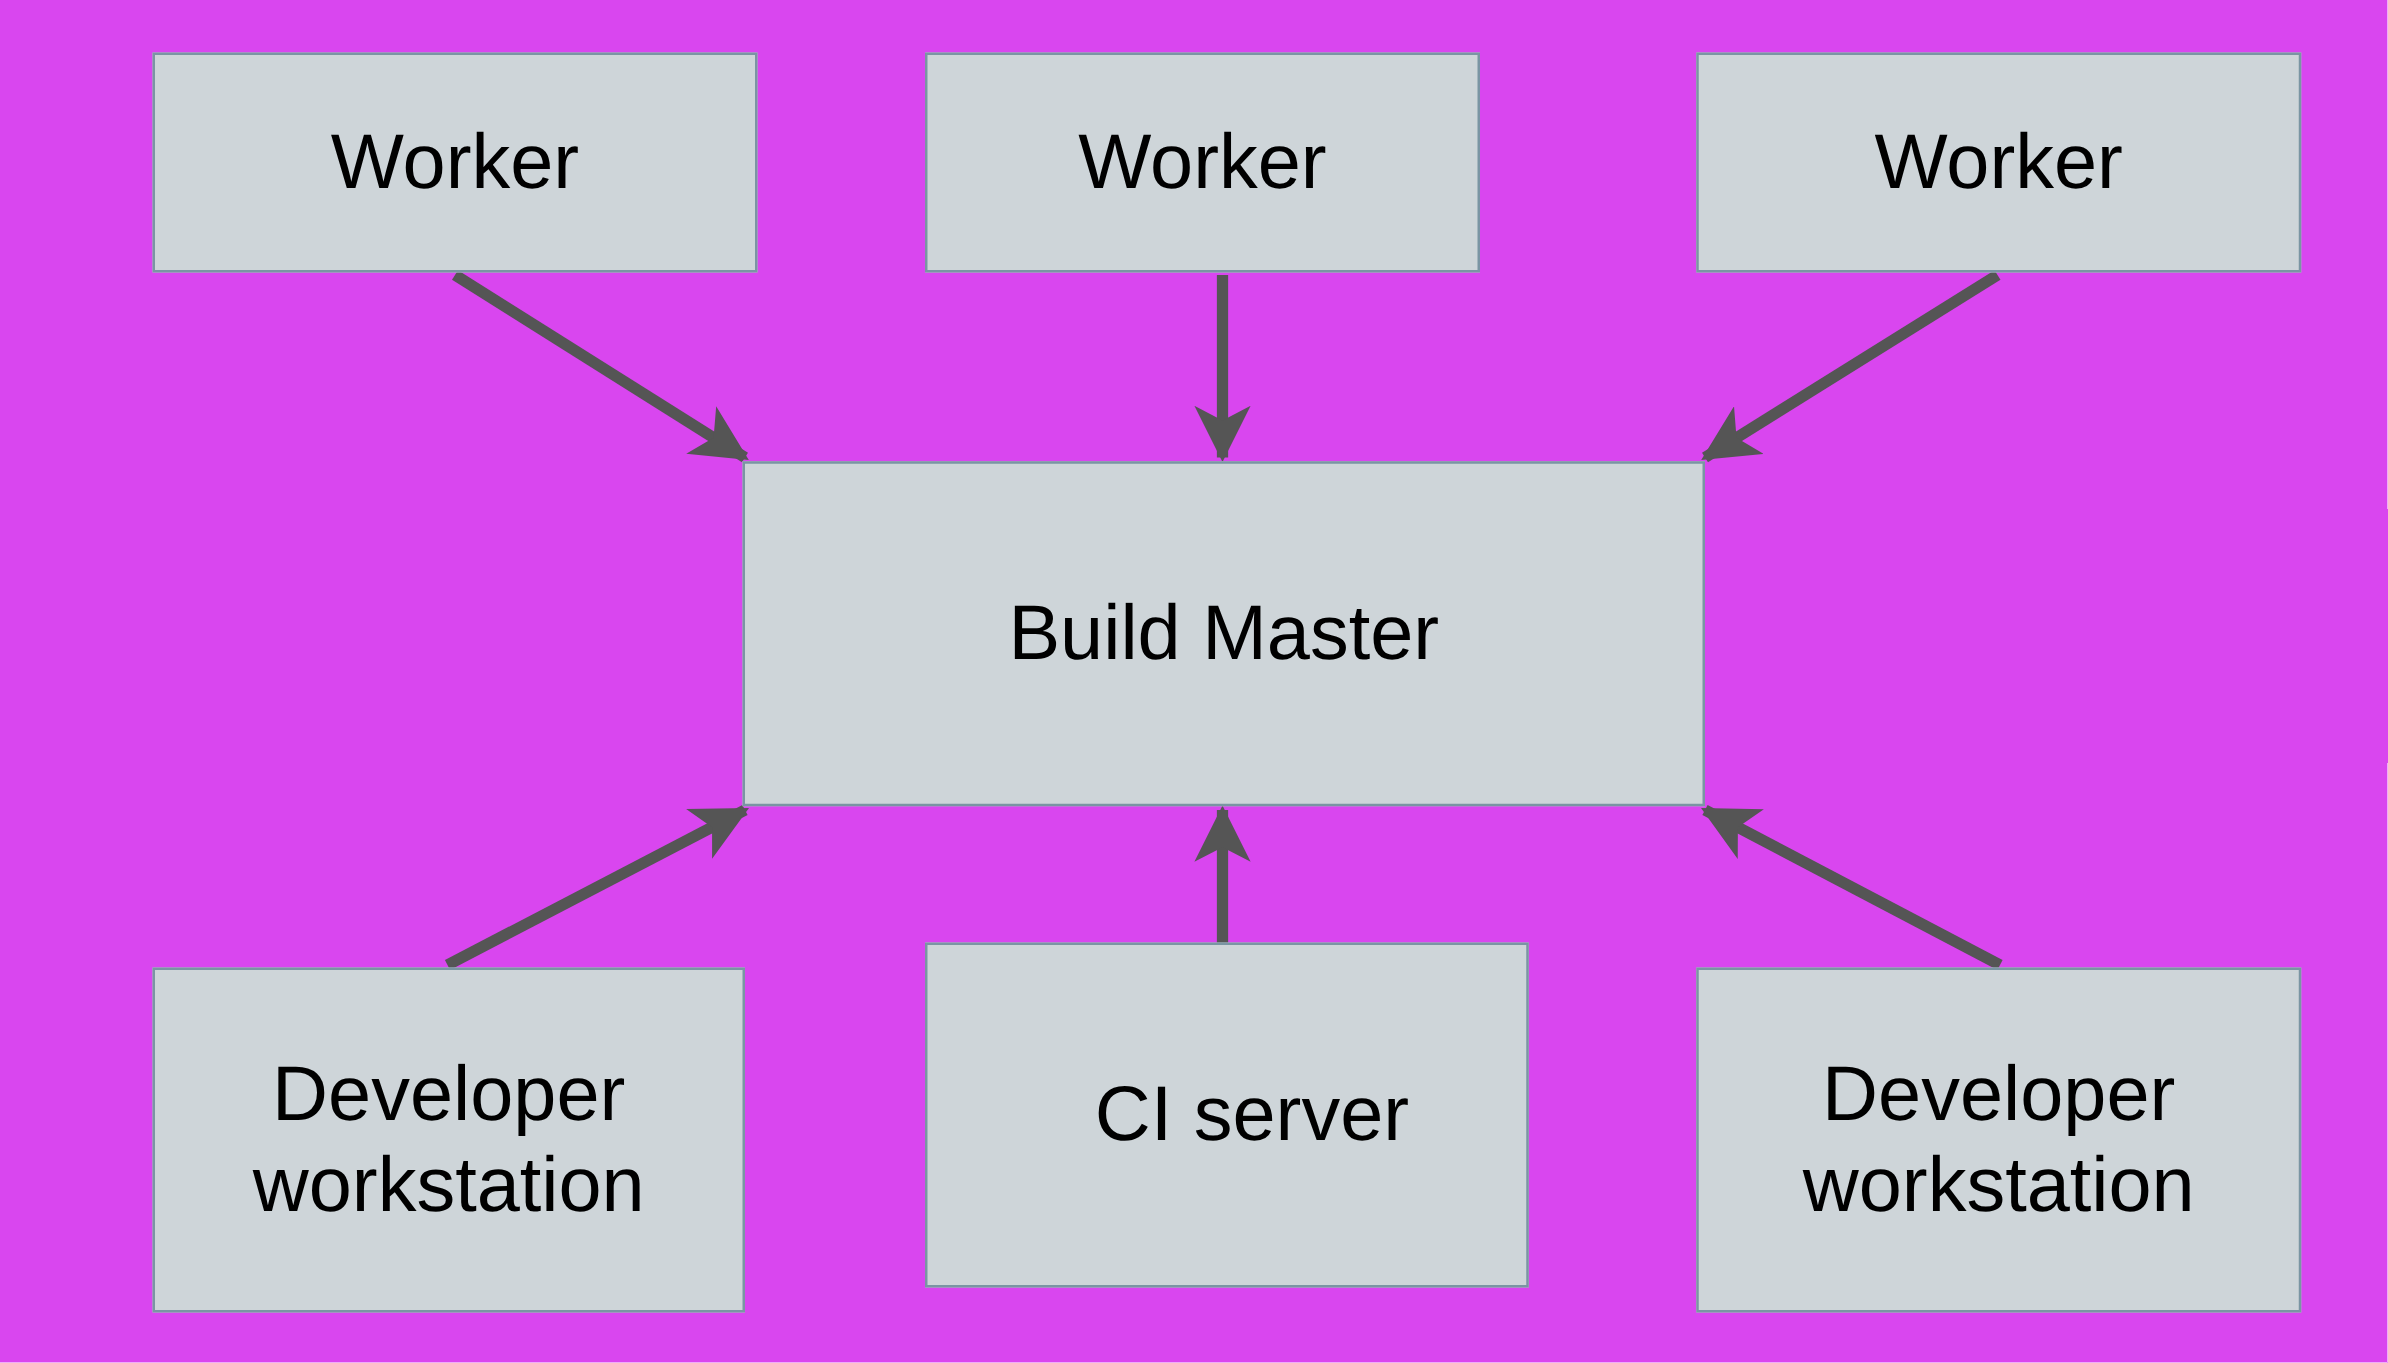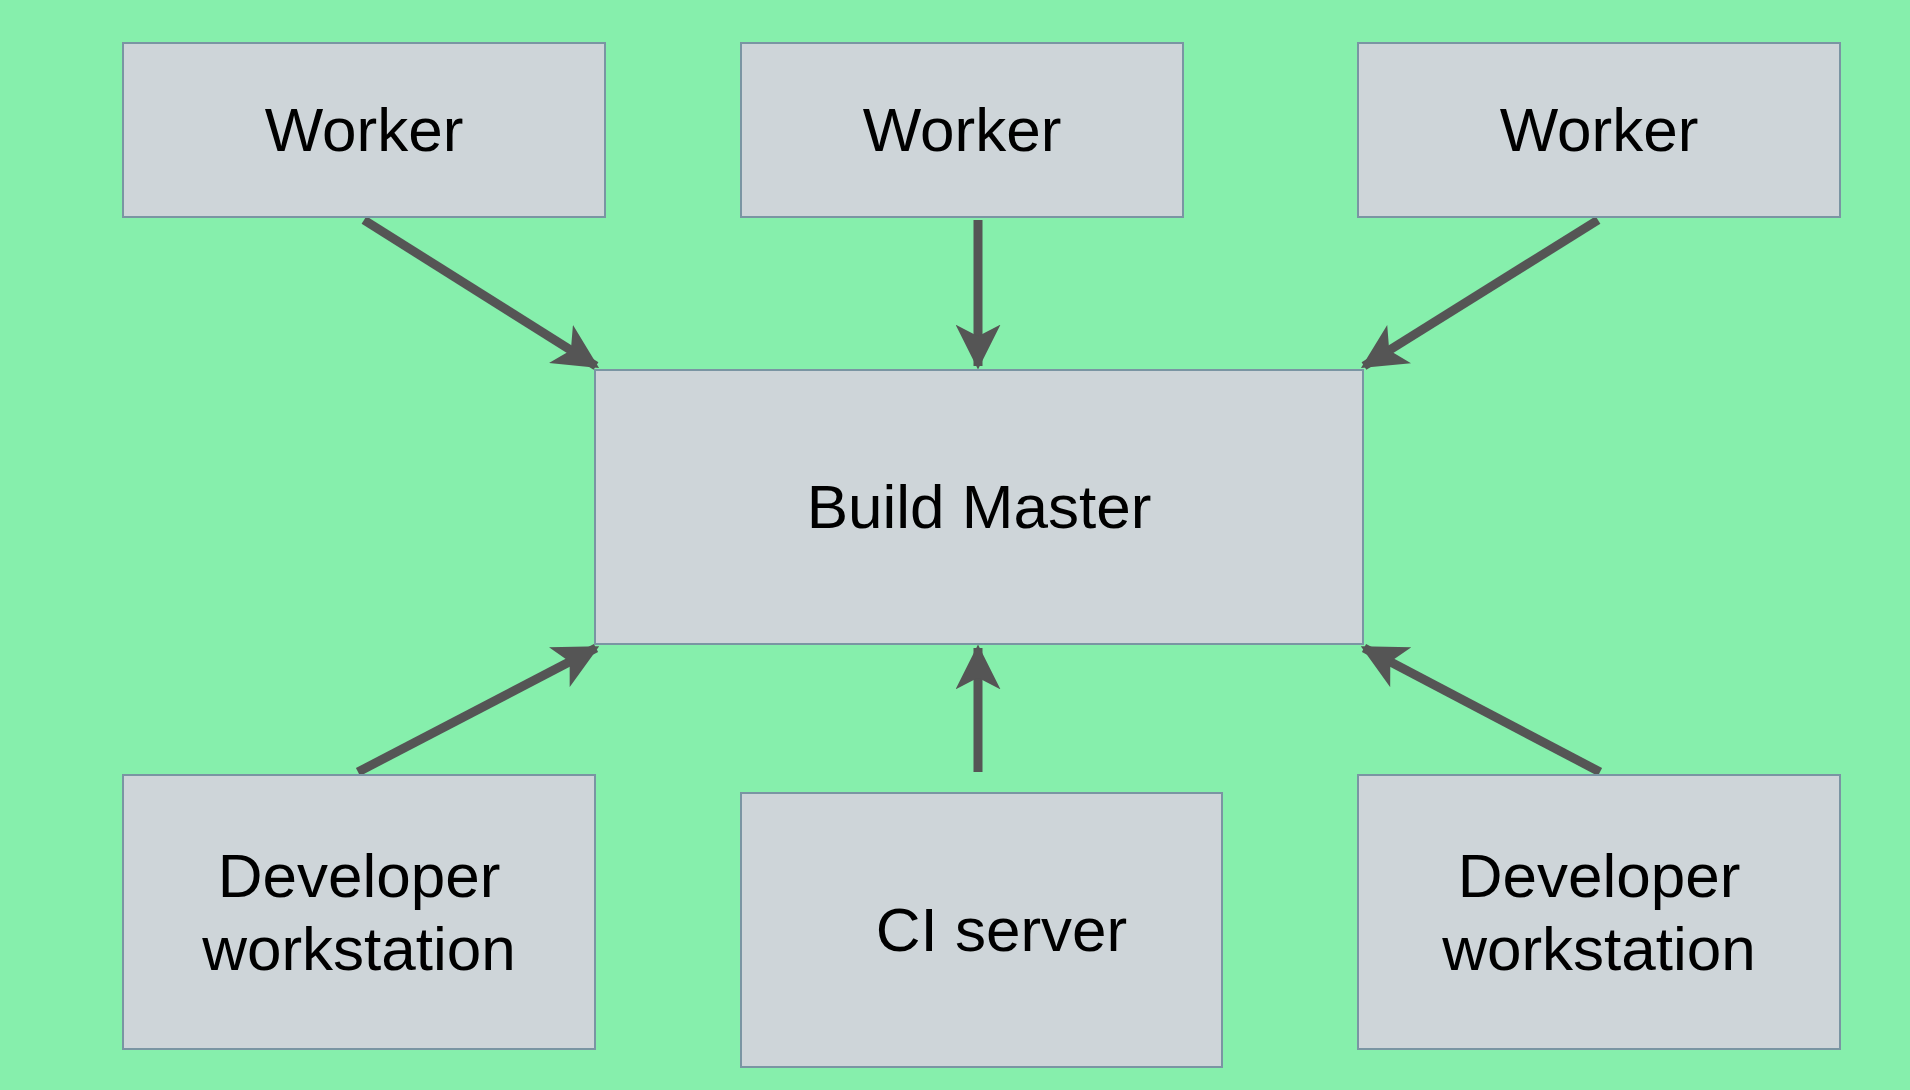--- a/index.html
+++ b/index.html
@@ -7,21 +7,21 @@
     padding: 0;
     background: #ffffff;
   }
   body {
     font-family: "Liberation Sans", sans-serif;
   }
   #canvas {
     position: relative;
     width: 1910px;
     height: 1090px;
-    background: #86efac;
+    background: #d946ef;
     overflow: hidden;
   }
   #edges {
     position: absolute;
     left: 0;
     top: 0;
     width: 1910px;
     height: 1090px;
     pointer-events: none;
   }
@@ -42,21 +42,21 @@
     display: block;
     width: 100%;
     padding: 0 10px;
     box-sizing: border-box;
   }
   .n-worker-left   { left: 122px;  top: 42px;  width: 484px; height: 176px; font-size: 62px; }
   .n-worker-mid    { left: 740px;  top: 42px;  width: 444px; height: 176px; font-size: 62px; }
   .n-worker-right  { left: 1357px; top: 42px;  width: 484px; height: 176px; font-size: 62px; }
   .n-build-master  { left: 594px;  top: 369px; width: 770px; height: 276px; font-size: 62px; }
   .n-dev-left      { left: 122px;  top: 774px; width: 474px; height: 276px; font-size: 62px; }
-  .n-ci-server     { left: 740px;  top: 792px; width: 483px; height: 276px; font-size: 62px; padding-left: 40px; }
+  .n-ci-server     { left: 740px;  top: 754px; width: 483px; height: 276px; font-size: 62px; padding-left: 40px; }
   .n-dev-right     { left: 1357px; top: 774px; width: 484px; height: 276px; font-size: 62px; }
 </style>
 </head>
 <body>
 
 <div id="canvas">
 
   <svg id="edges" viewBox="0 0 1910 1090" width="1910" height="1090" xmlns="http://www.w3.org/2000/svg">
     <defs>
       <marker id="arrowhead" viewBox="0 0 10 10" refX="9.2" refY="5" markerWidth="5.0" markerHeight="5.0" orient="auto-start-reverse">

